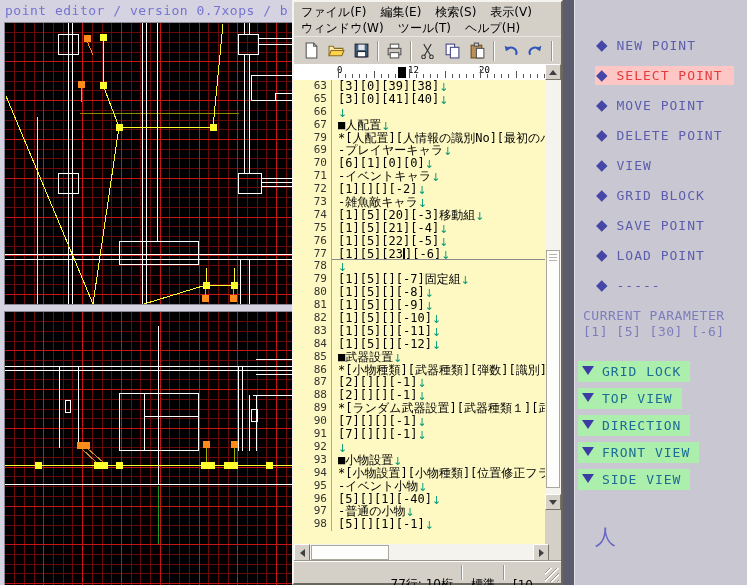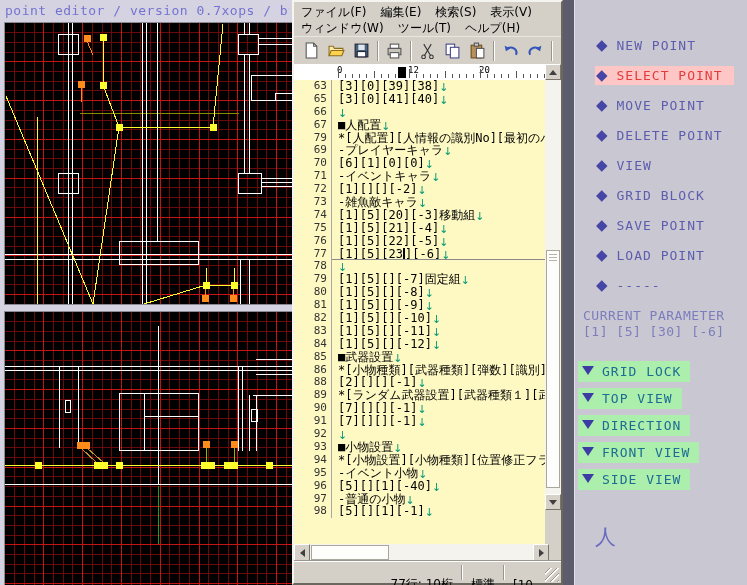--- a/index.html
+++ b/index.html
@@ -468,20 +468,21 @@
         <div class="row cur"><span class="ln">77</span><span class="gsep"></span><span class="tx">[1][5][23<span class="caret"></span>][-6]</span><span class="arrow">↓</span></div>
         <div class="row"><span class="ln">78</span><span class="gsep"></span><span class="tx"></span><span class="arrow">↓</span></div>
         <div class="row"><span class="ln">79</span><span class="gsep"></span><span class="tx">[1][5][][-7]固定組</span><span class="arrow">↓</span></div>
         <div class="row"><span class="ln">80</span><span class="gsep"></span><span class="tx">[1][5][][-8]</span><span class="arrow">↓</span></div>
         <div class="row"><span class="ln">81</span><span class="gsep"></span><span class="tx">[1][5][][-9]</span><span class="arrow">↓</span></div>
         <div class="row"><span class="ln">82</span><span class="gsep"></span><span class="tx">[1][5][][-10]</span><span class="arrow">↓</span></div>
         <div class="row"><span class="ln">83</span><span class="gsep"></span><span class="tx">[1][5][][-11]</span><span class="arrow">↓</span></div>
         <div class="row"><span class="ln">84</span><span class="gsep"></span><span class="tx">[1][5][][-12]</span><span class="arrow">↓</span></div>
         <div class="row"><span class="ln">85</span><span class="gsep"></span><span class="tx">■武器設置</span><span class="arrow">↓</span></div>
         <div class="row"><span class="ln">86</span><span class="gsep"></span><span class="tx">*[小物種類][武器種類][弾数][識別]</span></div>
+        <div class="row"><span class="ln">87</span><span class="gsep"></span><span class="tx">[2][][][-1]</span><span class="arrow">↓</span></div>
         <div class="row"><span class="ln">88</span><span class="gsep"></span><span class="tx">[2][][][-1]</span><span class="arrow">↓</span></div>
         <div class="row"><span class="ln">89</span><span class="gsep"></span><span class="tx">*[ランダム武器設置][武器種類１][武器</span></div>
         <div class="row"><span class="ln">90</span><span class="gsep"></span><span class="tx">[7][][][-1]</span><span class="arrow">↓</span></div>
         <div class="row"><span class="ln">91</span><span class="gsep"></span><span class="tx">[7][][][-1]</span><span class="arrow">↓</span></div>
         <div class="row"><span class="ln">92</span><span class="gsep"></span><span class="tx"></span><span class="arrow">↓</span></div>
         <div class="row"><span class="ln">93</span><span class="gsep"></span><span class="tx">■小物設置</span><span class="arrow">↓</span></div>
         <div class="row"><span class="ln">94</span><span class="gsep"></span><span class="tx">*[小物設置][小物種類][位置修正フラグ</span></div>
         <div class="row"><span class="ln">95</span><span class="gsep"></span><span class="tx">-イベント小物</span><span class="arrow">↓</span></div>
         <div class="row"><span class="ln">96</span><span class="gsep"></span><span class="tx">[5][][1][-40]</span><span class="arrow">↓</span></div>
         <div class="row"><span class="ln">97</span><span class="gsep"></span><span class="tx">-普通の小物</span><span class="arrow">↓</span></div>

